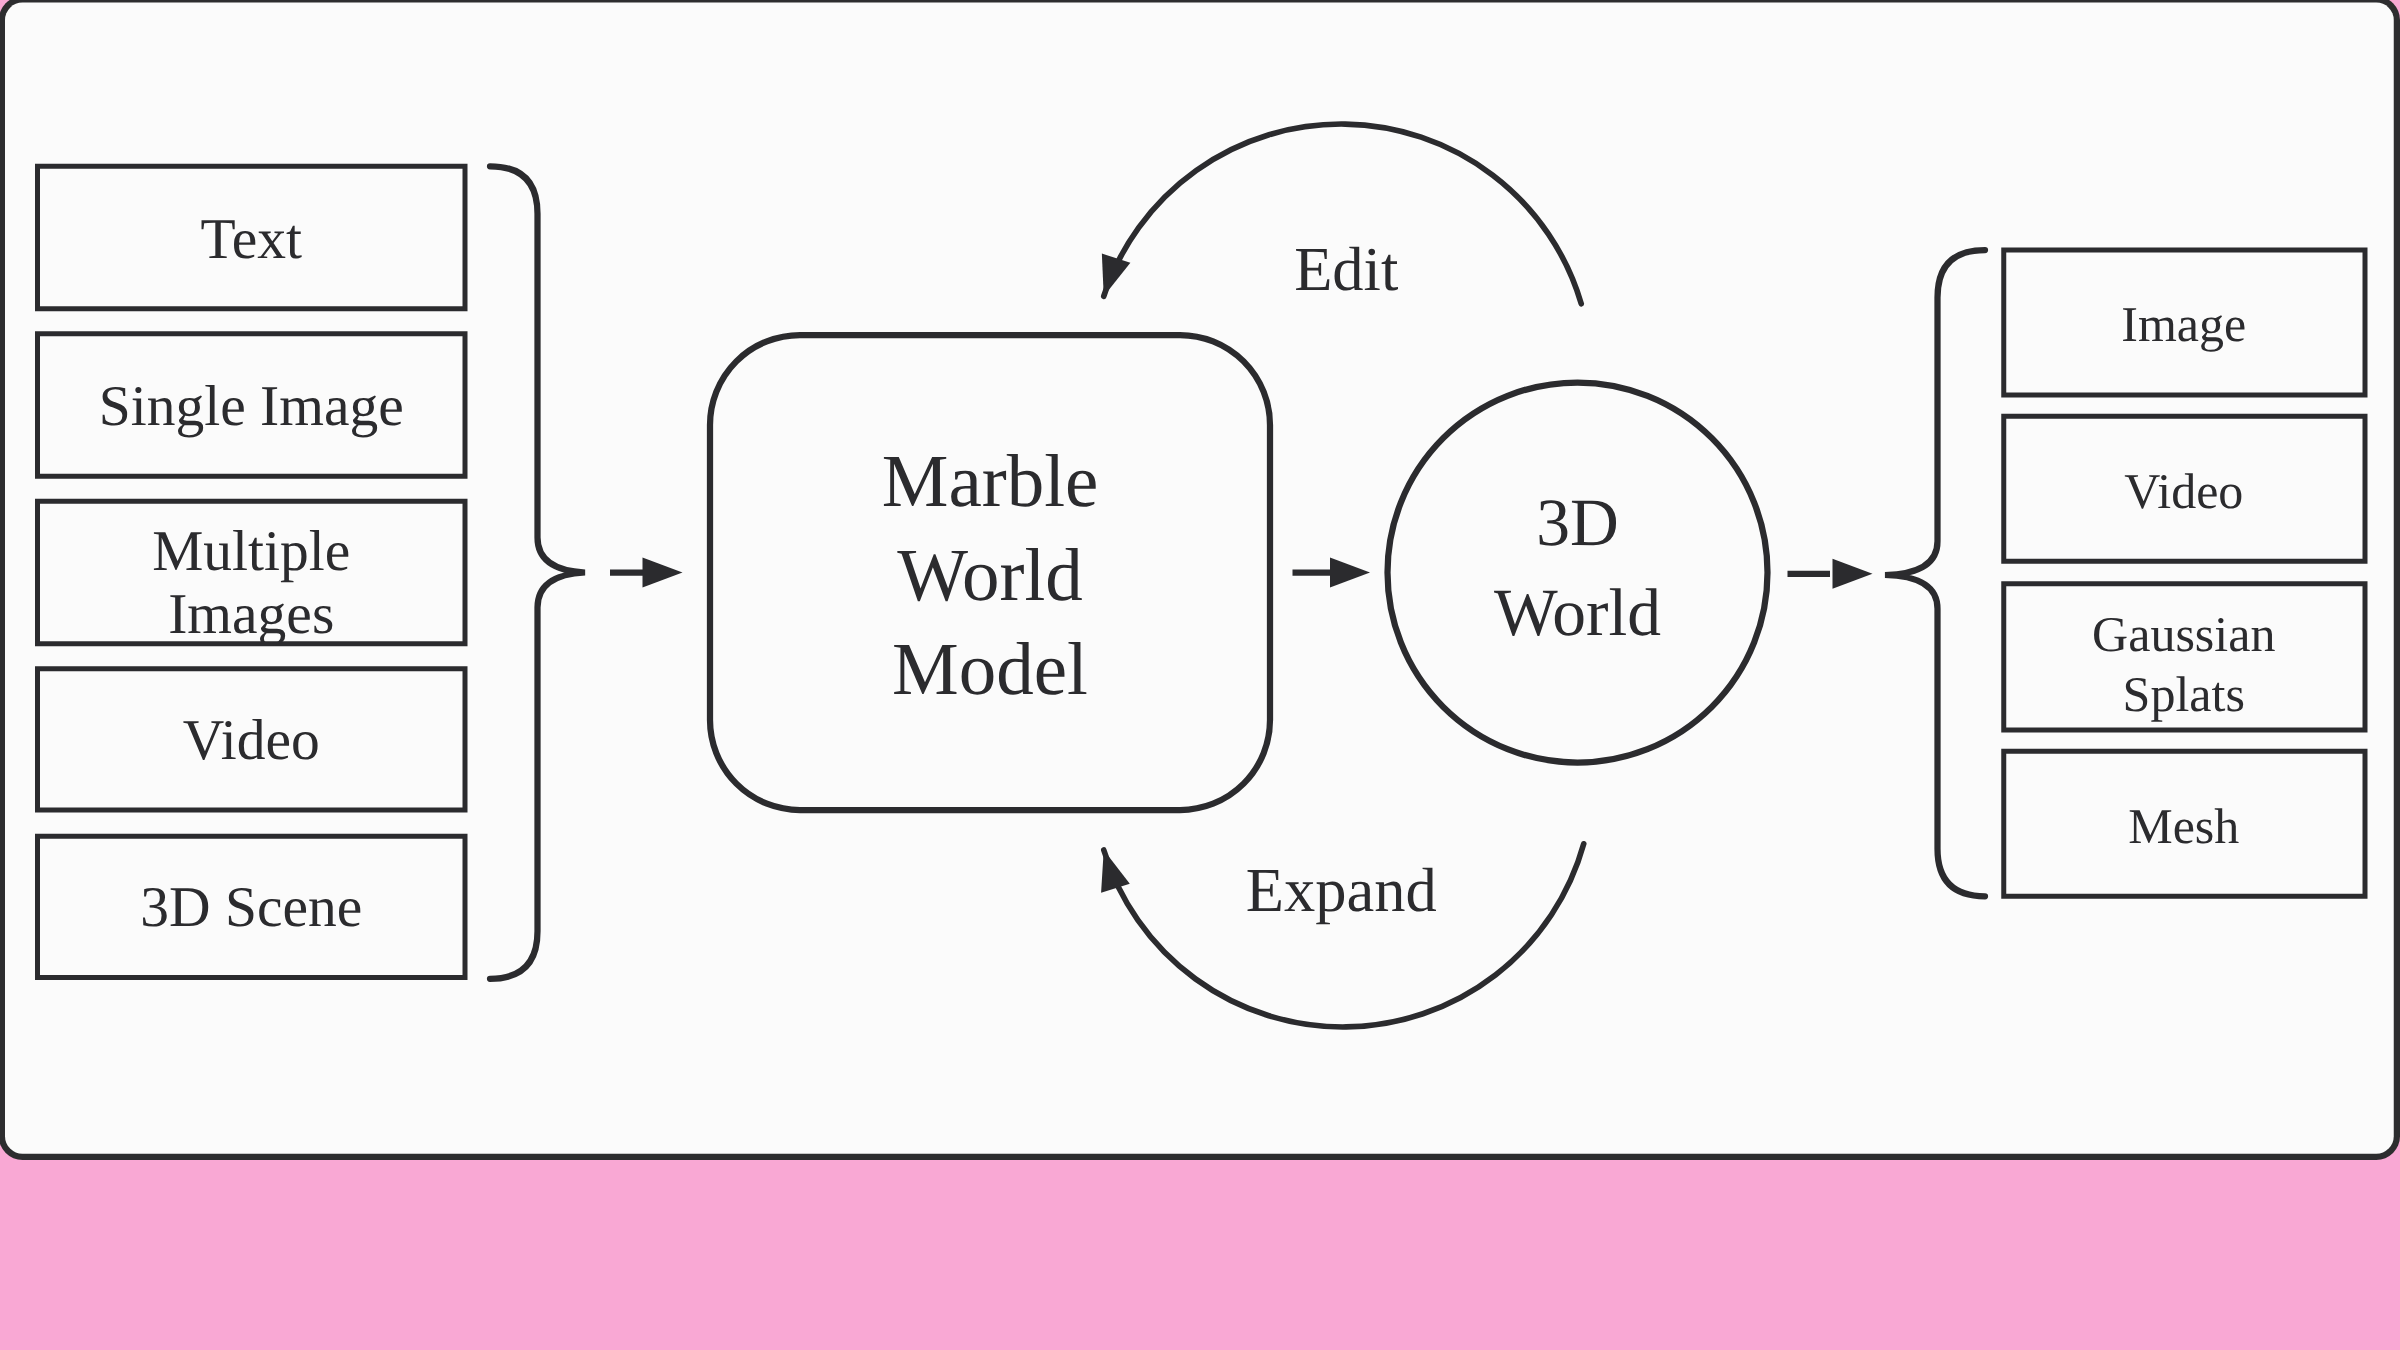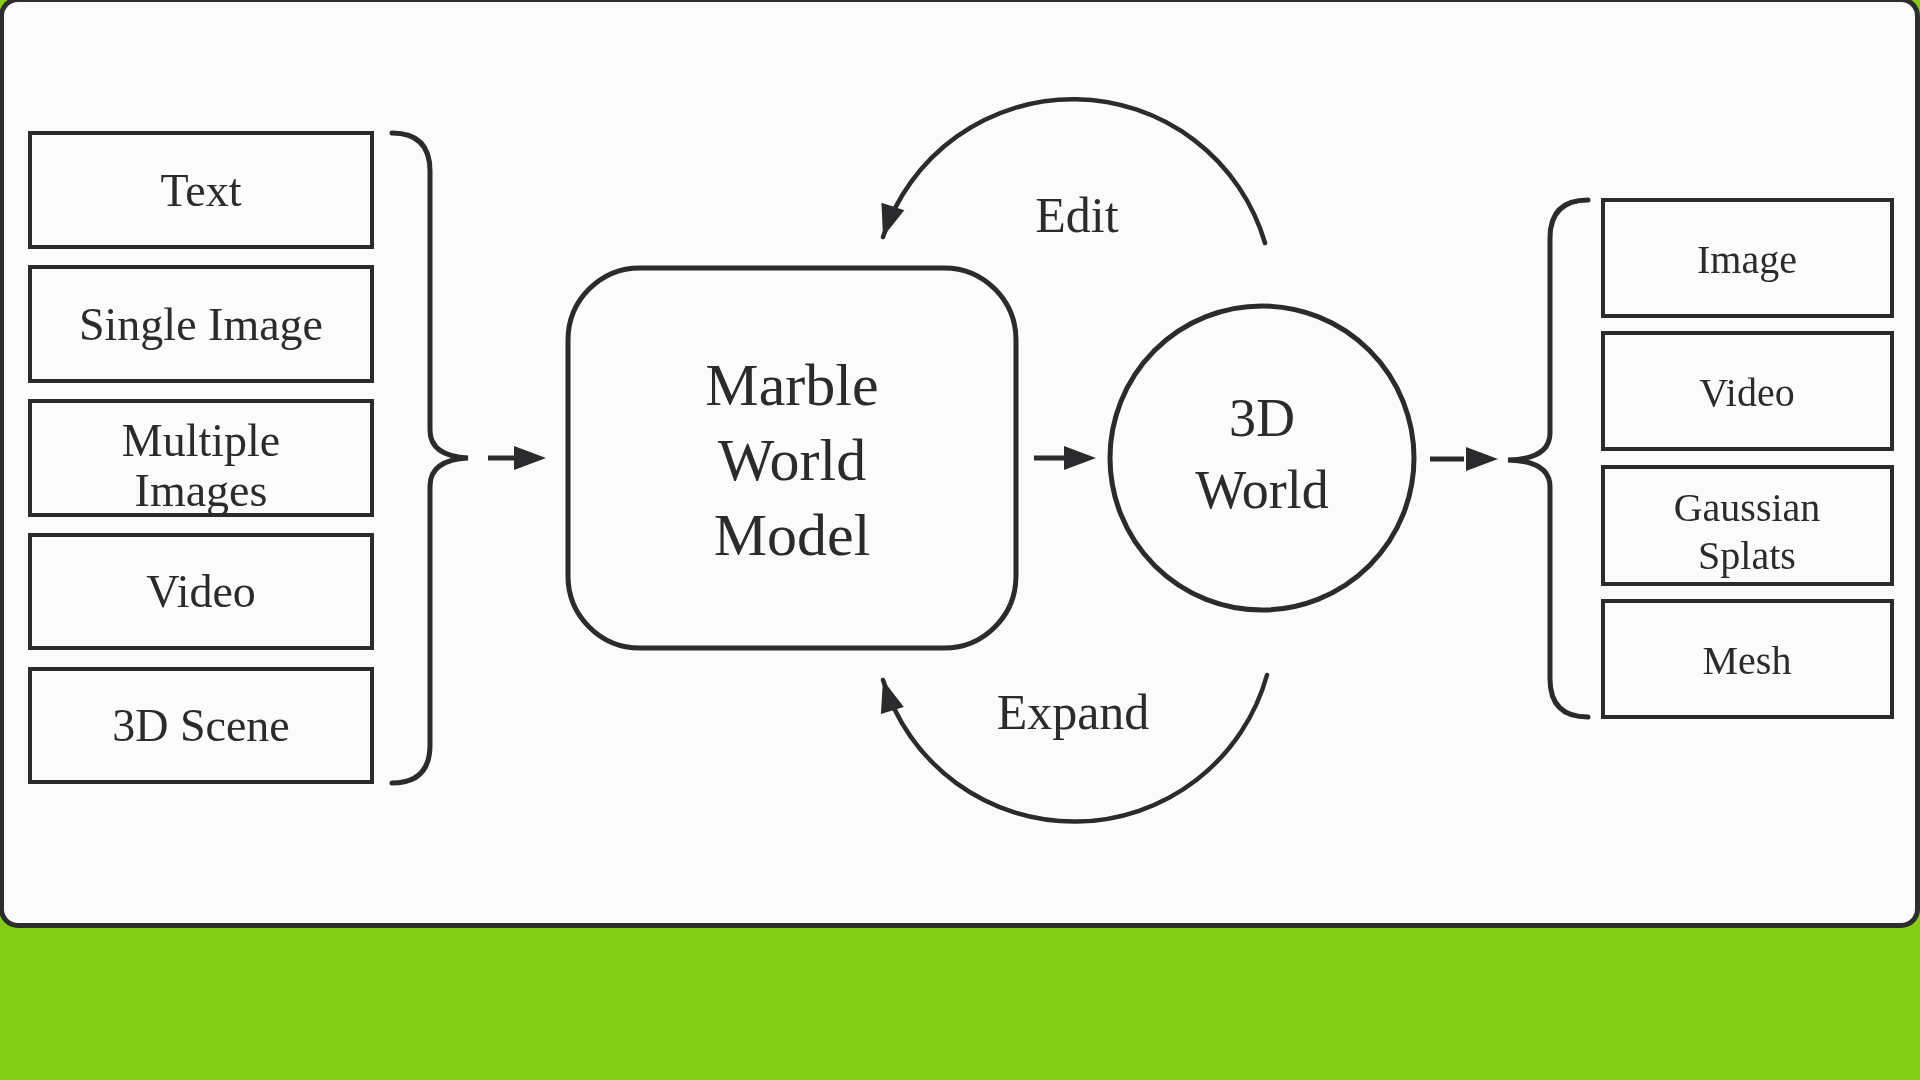--- a/index.html
+++ b/index.html
@@ -8,21 +8,21 @@
     width: 1920px;
     height: 1080px;
     background: #000000;
     overflow: hidden;
     font-family: "Liberation Serif", "DejaVu Serif", serif;
   }
   .page {
     position: relative;
     width: 1920px;
     height: 1080px;
-    background: #84cc16;
+    background: #f9a8d4;
   }
   .slide {
     position: absolute;
     left: 4px;
     top: 2px;
     width: 1911px;
     height: 921px;
     background: #fbfbfb;
     border-radius: 14px;
     box-shadow: 0 0 0 5px #2d2d2f;

